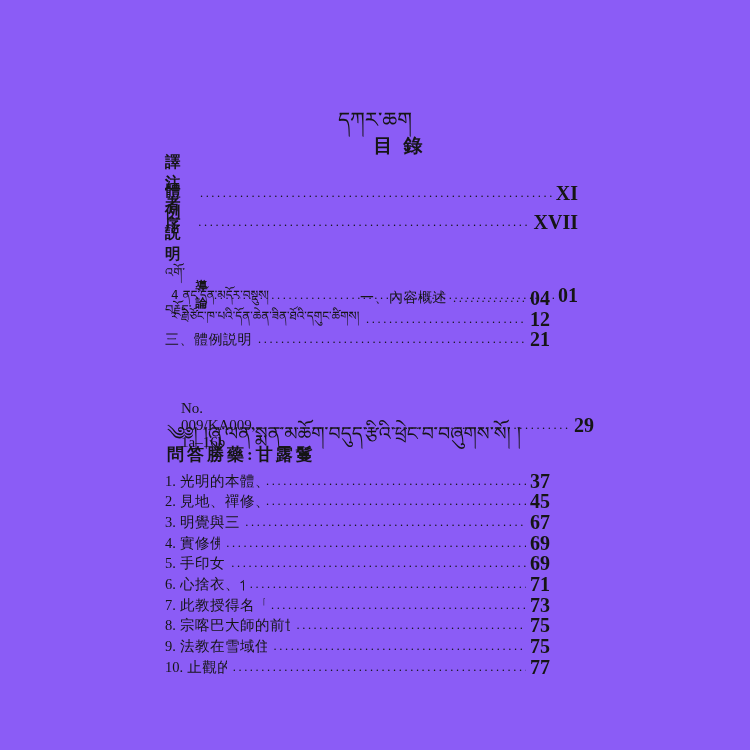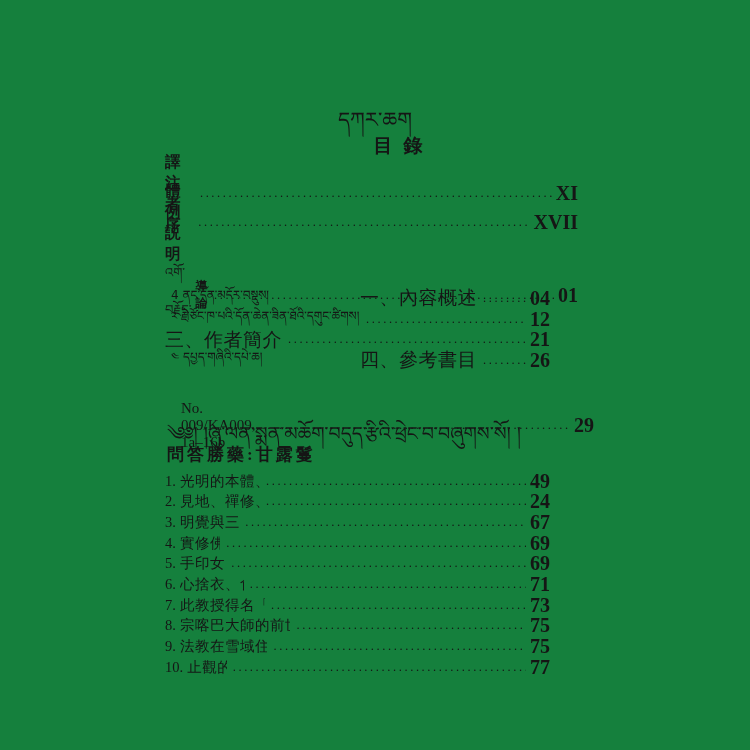--- a/index.html
+++ b/index.html
@@ -2,21 +2,21 @@
 <html><head>
 <meta charset="utf-8">
 <style>
   * { margin: 0; padding: 0; box-sizing: border-box; }
   html, body { width: 750px; height: 750px; }
   body {
     background: #ffffff;
     color: #151515;
     font-family: "Liberation Serif", "DejaVu Serif", serif;
   }
-  .page { position: relative; width: 750px; height: 750px; overflow: hidden; background: #15803d; }
+  .page { position: relative; width: 750px; height: 750px; overflow: hidden; background: #8b5cf6; }
 
   .center-line { position: absolute; left: 0; width: 750px; text-align: center; }
   .tib-main-title { top: 96px; font-size: 21px; font-family: "DejaVu Sans", sans-serif; }
   .cn-main-title { top: 133px; font-size: 19px; font-weight: bold; letter-spacing: 11px; text-indent: 11px; padding-left: 46px; }
 
   .block { position: absolute; left: 165px; }
 
   .row { display: flex; align-items: center; }
 
   .leader {
@@ -49,21 +49,21 @@
   .intro-items-block { top: 288px; width: 385px; }
   .intro-items-block .row { height: 20.7px; }
   .intro-items-block .tib-col {
     flex: 0 0 195px;
     font-size: 12px;
     font-family: "DejaVu Sans", sans-serif;
     white-space: nowrap;
     overflow: hidden;
     padding-left: 6px;
   }
-  .intro-items-block .cn-col { font-size: 19px; white-space: nowrap; }
+  .intro-items-block .cn-col { font-size: 14px; white-space: nowrap; }
 
   
   .catalog-block { top: 400px; width: 413px; margin-left: 16px; }
   .catalog-block .lbl { font-size: 15px; }
 
   
   .tib-section-title {
     position: absolute; left: 167px; top: 412px;
     font-size: 19px; font-family: "DejaVu Sans", sans-serif;
     white-space: nowrap;
@@ -115,55 +115,49 @@
       <span class="cn-col cn">一、內容概述</span>
       <span class="leader"></span>
       <span class="pg">04</span>
     </div>
     <div class="row">
       <span class="tib-col">༢ རྗེ་ཙོང་ཁ་པའི་དོན་ཆེན་ཟིན་ཐོའི་དགུང་ཚིགས།</span>
       <span class="leader"></span>
       <span class="pg">12</span>
     </div>
     <div class="row">
-      <span class="cn-col cn">三、作者簡介</span>
+      <span class="cn-col cn">三、體例説明</span>
       <span class="leader"></span>
       <span class="pg">21</span>
-    </div>
-    <div class="row">
-      <span class="tib-col">༤ དཔྱད་གཞིའི་དཔེ་ཆ།</span>
-      <span class="cn-col cn">四、參考書目</span>
-      <span class="leader"></span>
-      <span class="pg">26</span>
     </div>
   </div>
 
   <div class="block catalog-block">
     <div class="row">
       <span class="lbl">No. 009/KA009, 1a–16b</span>
       <span class="leader"></span>
       <span class="pg">29</span>
     </div>
   </div>
 
   <div class="tib-section-title">༄༅། །ཞུ་ལན་སྨན་མཆོག་བདུད་རྩིའི་ཕྲེང་བ་བཞུགས་སོ། །</div>
   <div class="cn-section-title">問答勝藥:甘露鬘</div>
 
   <div class="block entries-block">
     <div class="row">
       <span class="num">1.</span>
       <span class="lbl cn">光明的本體、自性及悲心三者的歧途</span>
       <span class="leader"></span>
-      <span class="pg">49</span>
+      <span class="pg">37</span>
     </div>
     <div class="row">
       <span class="num">2.</span>
       <span class="lbl cn">見地、禪修、行為及結果四者的歧途</span>
       <span class="leader"></span>
-      <span class="pg">24</span>
+      <span class="pg">45</span>
     </div>
     <div class="row">
       <span class="num">3.</span>
       <span class="lbl cn">明覺與三士道次第的關係</span>
       <span class="leader"></span>
       <span class="pg">67</span>
     </div>
     <div class="row">
       <span class="num">4.</span>
       <span class="lbl cn">實修佛道的障礙</span>

